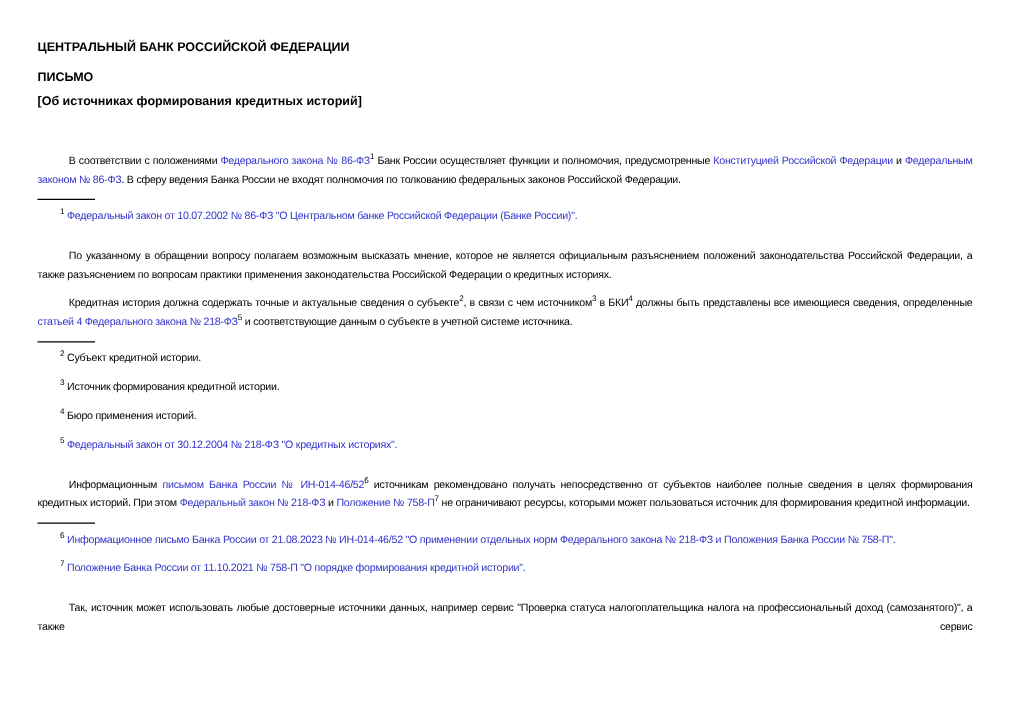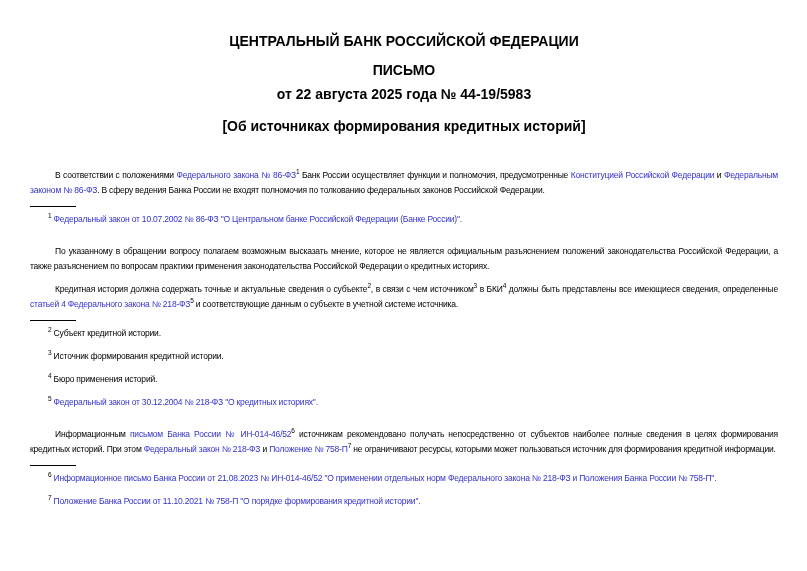--- a/index.html
+++ b/index.html
@@ -10,21 +10,21 @@
     width: 807px;
     height: 571px;
     background: #ffffff;
     overflow: hidden;
     padding: 33px 29px 0 30px;
     color: var(--text-color);
     font-family: "Liberation Sans", "DejaVu Sans", sans-serif;
     font-size: 8.5px;
     letter-spacing: -0.2px;
   }
-  header { text-align: center; font-weight: bold; font-size: 14px; letter-spacing: 0; }
+  header { text-align: left; font-weight: bold; font-size: 10px; letter-spacing: 0; }
   .h-org     { margin-bottom: 13px; }
   .h-type    { margin-bottom: 8px; }
   .h-date    { margin-bottom: 16px; }
   .h-subject { margin-bottom: 34px; }
 
   .para {
     text-align: justify;
     text-indent: 25px;
     line-height: 15px;
     margin-bottom: 8px;
@@ -46,21 +46,20 @@
   sup { font-size: 6.5px; line-height: 0; vertical-align: super; }
   a.doc-link { color: var(--link-color); text-decoration: none; cursor: pointer; }
 </style>
 </head>
 <body>
 
 <div class="page">
   <header>
     <div class="h-org">ЦЕНТРАЛЬНЫЙ БАНК РОССИЙСКОЙ ФЕДЕРАЦИИ</div>
     <div class="h-type">ПИСЬМО</div>
-    <div class="h-date">от 22 августа 2025 года № 44-19/5983</div>
     <div class="h-subject">[Об источниках формирования кредитных историй]</div>
   </header>
   <main>
       <p class="para"><span>В соответствии с положениями </span><a class="doc-link" href="#">Федерального закона № 86-ФЗ</a><sup>1</sup><span> Банк России осуществляет функции и полномочия, предусмотренные </span><a class="doc-link" href="#">Конституцией Российской Федерации</a><span> и </span><a class="doc-link" href="#">Федеральным законом № 86-ФЗ</a><span>. В сферу ведения Банка России не входят полномочия по толкованию федеральных законов Российской Федерации.</span></p>
       <div class="fn-block">
         <div class="fn-sep"></div>
         <div class="fn-item"><sup>1</sup> <a class="doc-link" href="#">Федеральный закон от 10.07.2002 № 86-ФЗ "О Центральном банке Российской Федерации (Банке России)".</a></div>
       </div>
       <p class="para"><span>По указанному в обращении вопросу полагаем возможным высказать мнение, которое не является официальным разъяснением положений законодательства Российской Федерации, а также разъяснением по вопросам практики применения законодательства Российской Федерации о кредитных историях.</span></p>
       <p class="para"><span>Кредитная история должна содержать точные и актуальные сведения о субъекте</span><sup>2</sup><span>, в связи с чем источником</span><sup>3</sup><span> в БКИ</span><sup>4</sup><span> должны быть представлены все имеющиеся сведения, определенные </span><a class="doc-link" href="#">статьей 4 Федерального закона № 218-ФЗ</a><sup>5</sup><span> и соответствующие данным о субъекте в учетной системе источника.</span></p>
@@ -70,14 +69,15 @@
         <div class="fn-item"><sup>3</sup> <span>Источник формирования кредитной истории.</span></div>
         <div class="fn-item"><sup>4</sup> <span>Бюро применения историй.</span></div>
         <div class="fn-item"><sup>5</sup> <a class="doc-link" href="#">Федеральный закон от 30.12.2004 № 218-ФЗ "О кредитных историях".</a></div>
       </div>
       <p class="para"><span>Информационным </span><a class="doc-link" href="#">письмом Банка России № ИН-014-46/52</a><sup>6</sup><span> источникам рекомендовано получать непосредственно от субъектов наиболее полные сведения в целях формирования кредитных историй. При этом </span><a class="doc-link" href="#">Федеральный закон № 218-ФЗ</a><span> и </span><a class="doc-link" href="#">Положение № 758-П</a><sup>7</sup><span> не ограничивают ресурсы, которыми может пользоваться источник для формирования кредитной информации.</span></p>
       <div class="fn-block">
         <div class="fn-sep"></div>
         <div class="fn-item"><sup>6</sup> <a class="doc-link" href="#">Информационное письмо Банка России от 21.08.2023 № ИН-014-46/52 "О применении отдельных норм Федерального закона № 218-ФЗ и Положения Банка России № 758-П".</a></div>
         <div class="fn-item"><sup>7</sup> <a class="doc-link" href="#">Положение Банка России от 11.10.2021 № 758-П "О порядке формирования кредитной истории".</a></div>
       </div>
+      <p class="para cut"><span>Так, источник может использовать любые достоверные источники данных, например сервис "Проверка статуса налогоплательщика налога на профессиональный доход (самозанятого)", а также сервис</span></p>
     </main>
 </div>
 
 </body></html>

